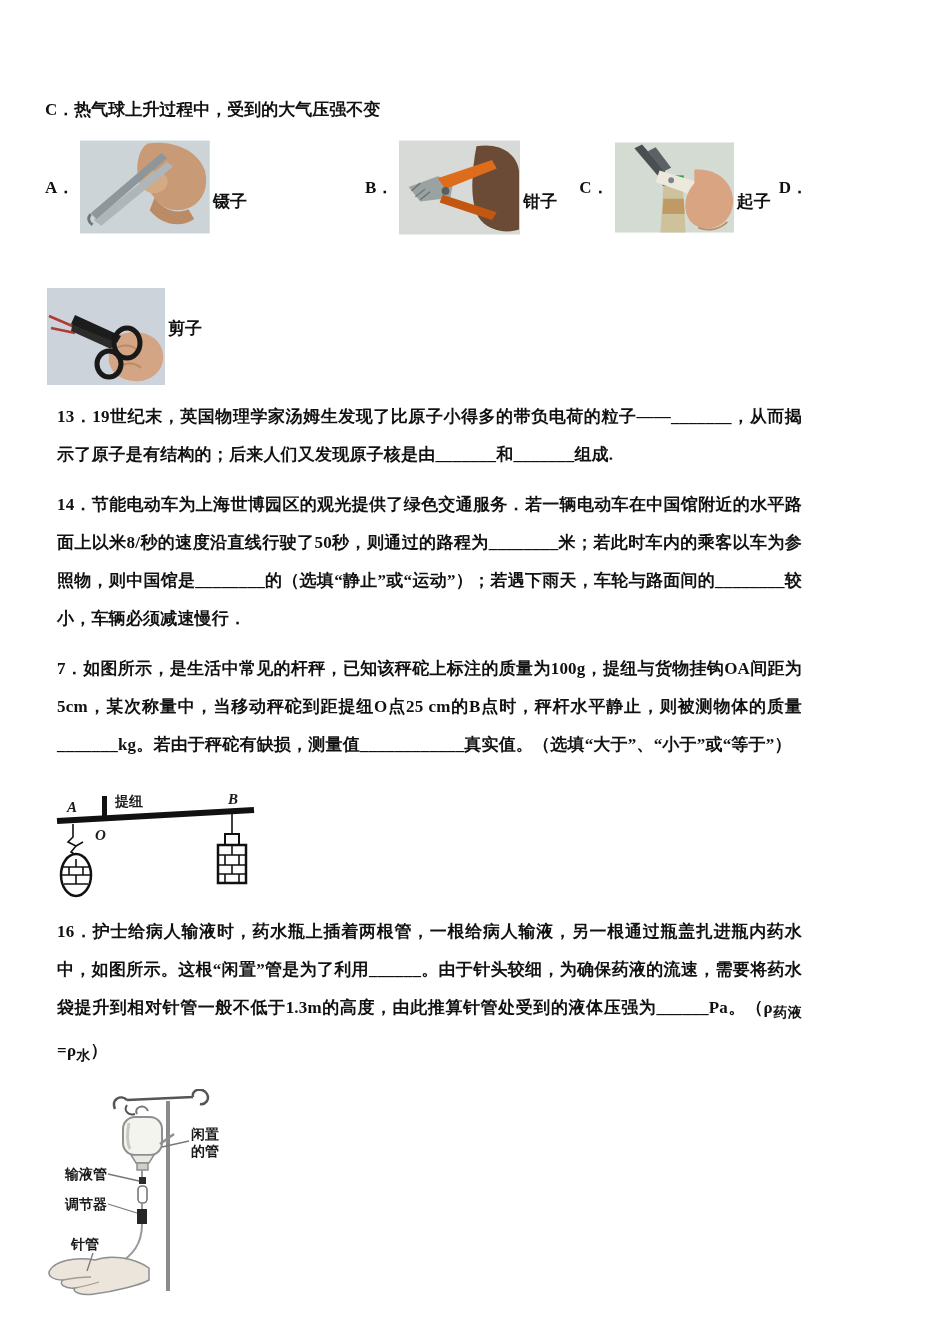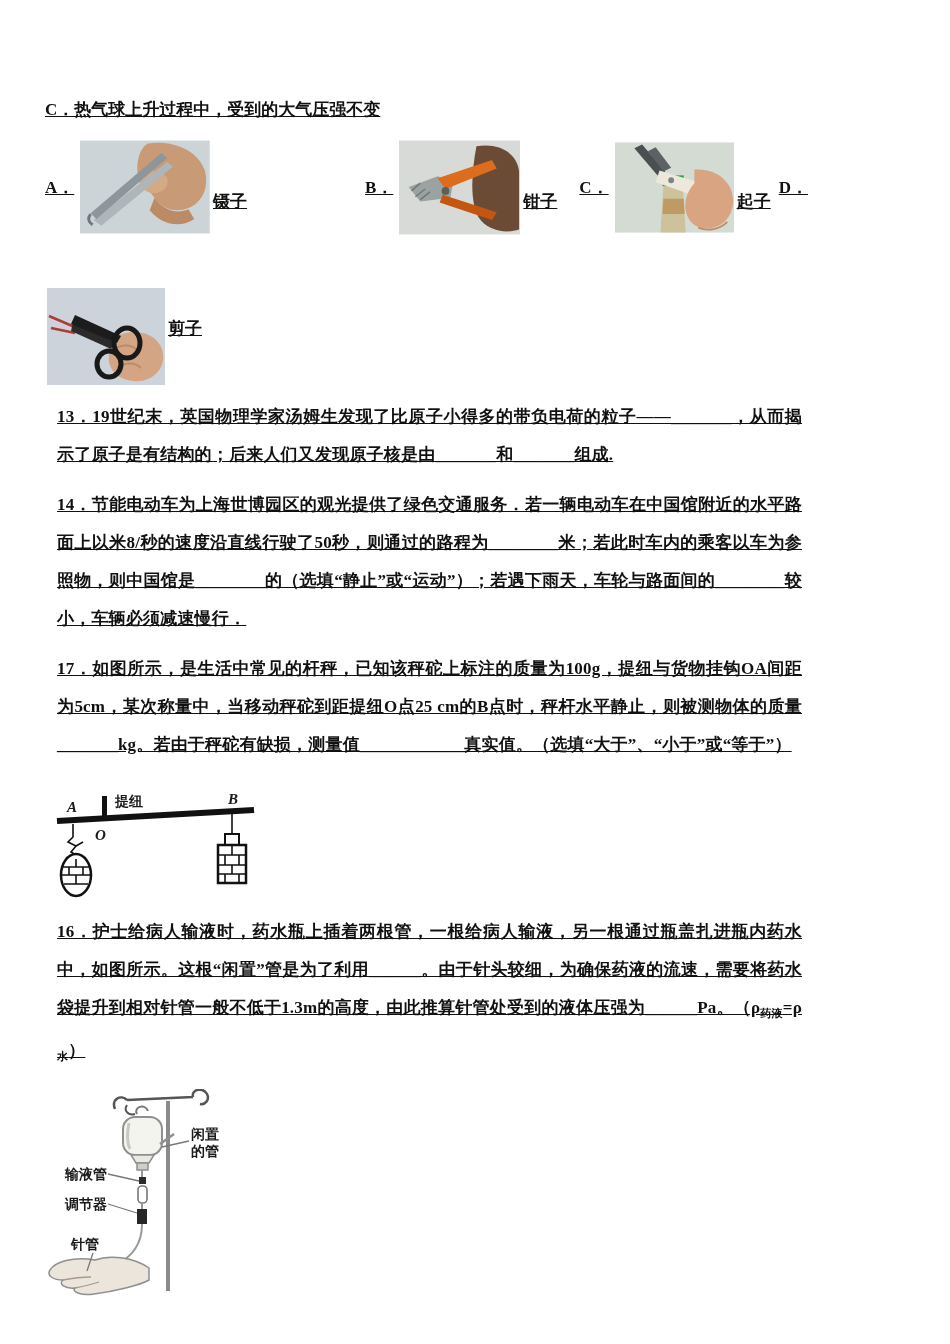--- a/index.html
+++ b/index.html
@@ -7,21 +7,20 @@
     position: relative;
     width: 864px;
     min-height: 1344px;
     background: #ffffff;
     box-sizing: border-box;
     padding: 90px 50px 40px 45px;
     font-family: "Liberation Serif", "DejaVu Serif", serif;
     font-weight: bold;
     color: #111;
     font-size: 17px;
-    text-decoration: underline;
   }
   p.tline {
     margin: 12px;
     line-height: 38px;
     text-align: justify;
     letter-spacing: 0.2px;
   }
   p.opt { margin: 0; line-height: 40px; }
   .q12-row {
     display: flex;
@@ -48,21 +47,21 @@
     font-size: 17.5px;
   }
   .diagram { display: block; }
   .diagram15 { margin: 6px 0 4px 4px; }
   .diagram16 { margin: 14px 0 0 0; }
   svg text {
     font-family: "Liberation Serif", "DejaVu Serif", serif;
     font-weight: bold;
     fill: #1a1a1a;
   }
-  .sub { font-size: 11px; vertical-align: -4px; }
+  .sub { font-size: 14px; vertical-align: -4px; }
 </style>
 </head>
 <body>
 
 <div class="page">
 
   <p class="opt">C．热气球上升过程中，受到的大气压强不变</p>
 
   <div class="q12-row">
     <span class="opt-label">A．</span>
@@ -117,21 +116,21 @@
       <polygon points="28,27 74,48 70,55 24,36" fill="#1c1c1c"></polygon>
       <ellipse cx="80" cy="55" rx="13" ry="15" fill="none" stroke="#191919" stroke-width="5"></ellipse>
       <ellipse cx="62" cy="76" rx="12" ry="13" fill="none" stroke="#191919" stroke-width="5"></ellipse>
     </svg>
     <span class="caption">剪子</span>
   </div>
 
 
   <p class="tline">13．19世纪末，英国物理学家汤姆生发现了比原子小得多的带负电荷的粒子——_______，从而揭示了原子是有结构的；后来人们又发现原子核是由_______和_______组成.</p>
   <p class="tline">14．节能电动车为上海世博园区的观光提供了绿色交通服务．若一辆电动车在中国馆附近的水平路面上以米8/秒的速度沿直线行驶了50秒，则通过的路程为________米；若此时车内的乘客以车为参照物，则中国馆是________的（选填“静止”或“运动”）；若遇下雨天，车轮与路面间的________较小，车辆必须减速慢行．</p>
-  <p class="tline">17．如图所示，是生活中常见的杆秤，已知该秤砣上标注的质量为100g，提纽与货物挂钩OA间距为5cm，某次称量中，当移动秤砣到距提纽O点25 cm的B点时，秤杆水平静止，则被测物体的质量_______kg。若由于秤砣有缺损，测量值____________真实值。（选填“大于”、“小于”或“等于”）</p>
+  <p class="tline">7．如图所示，是生活中常见的杆秤，已知该秤砣上标注的质量为100g，提纽与货物挂钩OA间距为5cm，某次称量中，当移动秤砣到距提纽O点25 cm的B点时，秤杆水平静止，则被测物体的质量_______kg。若由于秤砣有缺损，测量值____________真实值。（选填“大于”、“小于”或“等于”）</p>
 
   <svg class="diagram diagram15" width="215" height="125" viewBox="0 0 215 125">
     <line x1="8" y1="45" x2="205" y2="34" stroke="#111" stroke-width="6"></line>
     <rect x="53" y="20" width="5" height="24" fill="#111"></rect>
     <text x="18" y="36" font-size="15" font-style="italic">A</text>
     <text x="66" y="30" font-size="14">提纽</text>
     <text x="46" y="64" font-size="15" font-style="italic">O</text>
     <text x="179" y="28" font-size="15" font-style="italic">B</text>
     <path d="M24,48 L24,61 L19,66 L27,70 L22,76 L27,79" fill="none" stroke="#111" stroke-width="1.6"></path>
     <line x1="27" y1="70" x2="34" y2="66" stroke="#111" stroke-width="1.6"></line>

